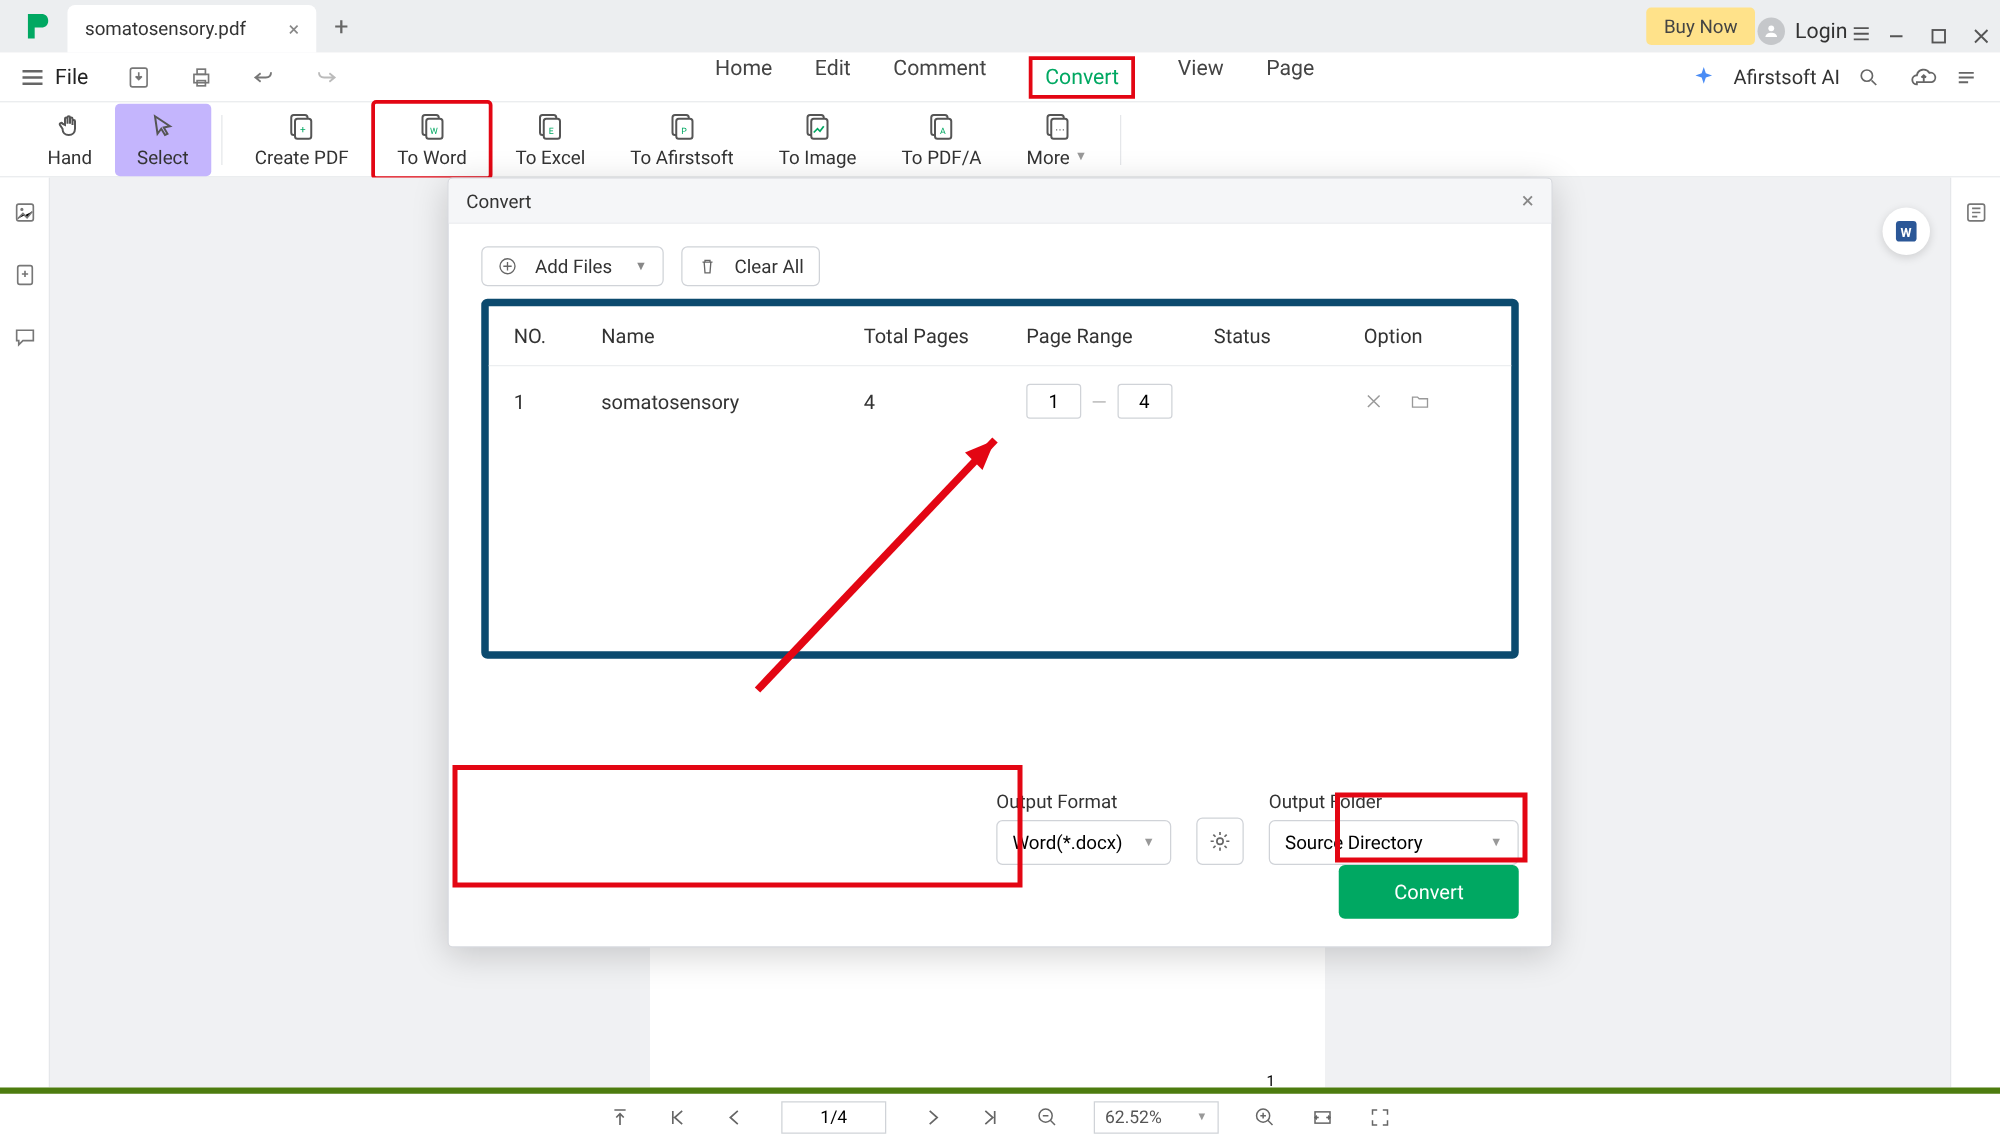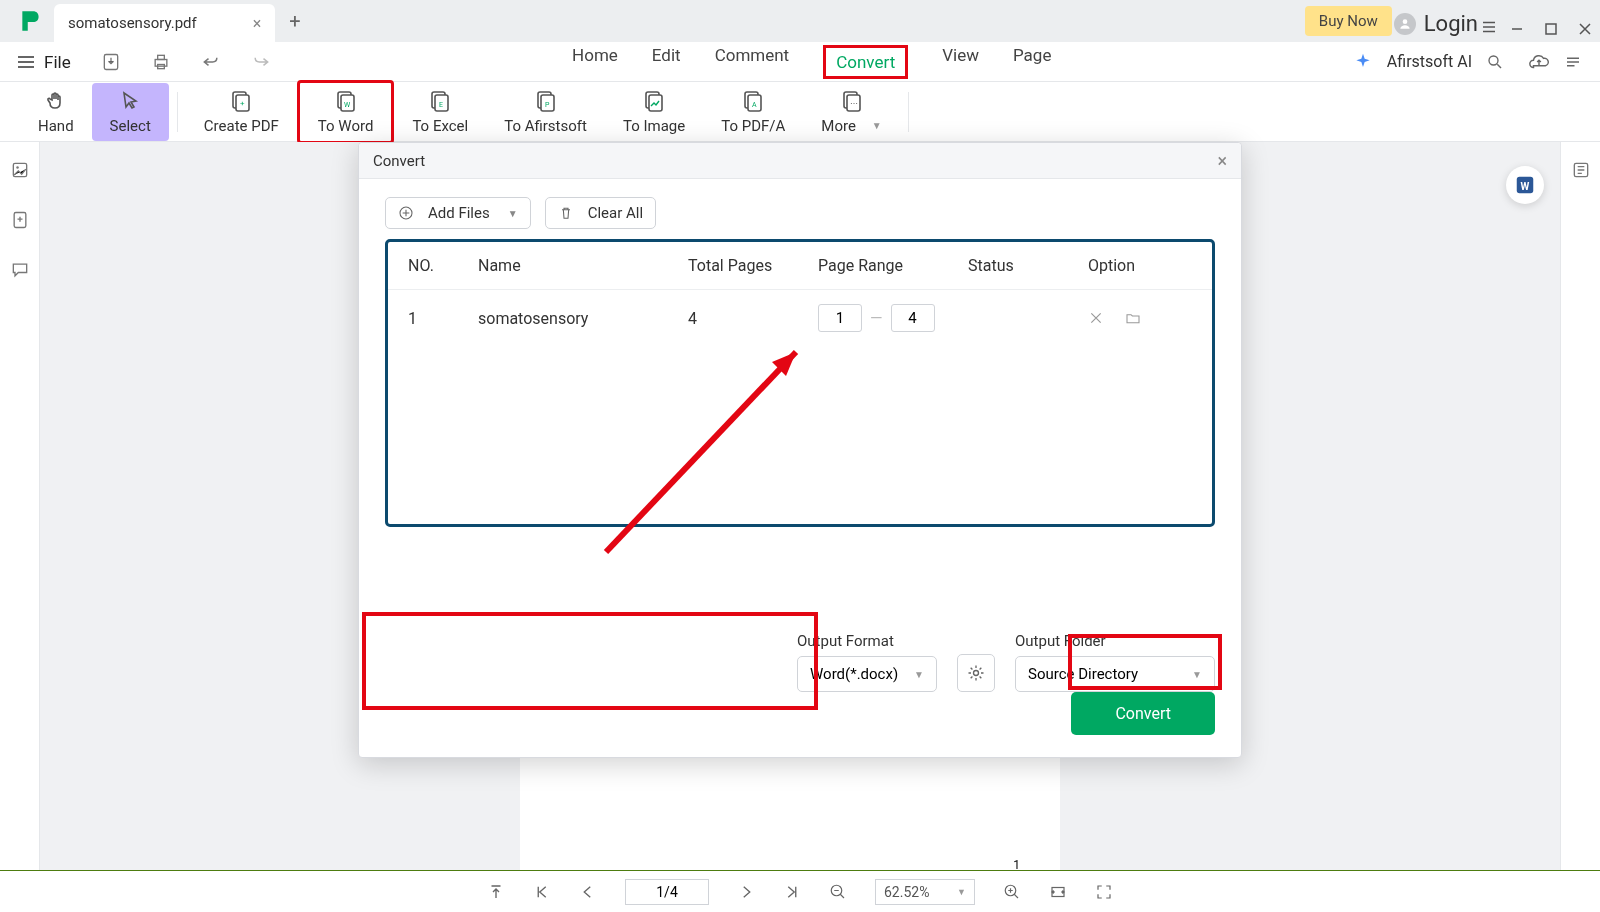--- a/index.html
+++ b/index.html
@@ -1,26 +1,26 @@
 <!DOCTYPE html>
 <html><head>
 <meta charset="utf-8">
 <style>
 * { box-sizing: border-box; margin: 0; padding: 0; font-family: -apple-system, BlinkMacSystemFont, "Segoe UI", Roboto, Arial, sans-serif; }
 body { width: 1600px; height: 912px; background: #f0f1f3; overflow: hidden; position: relative; }
 
 
 .titlebar { height: 42px; background: #eceef0; display: flex; align-items: center; padding: 0 8px; }
 .app-logo { width: 26px; height: 26px; margin: 0 10px; }
-.tab { background: #fff; height: 38px; margin-top: 4px; border-radius: 6px 6px 0 0; display: flex; align-items: center; padding: 16px 14px; gap: 56px; font-size: 15px; color: #333; }
+.tab { background: #fff; height: 38px; margin-top: 4px; border-radius: 6px 6px 0 0; display: flex; align-items: center; padding: 16px 14px; gap: 34px; font-size: 15px; color: #333; }
 .tab-close { color: #888; font-size: 16px; cursor: pointer; }
 .tab-add { margin-left: 14px; color: #666; font-size: 20px; cursor: pointer; }
 .titlebar-right { margin-left: auto; display: flex; align-items: flex-end; gap: 2px; }
 .buy-now { background: #ffe28a; padding: 6px 14px; border-radius: 4px; font-size: 15px; color: #444; }
-.login-group { display: flex; align-items: center; gap: 8px; color: #333; font-size: 22px; }
+.login-group { display: flex; align-items: center; gap: 8px; color: #333; font-size: 17px; }
 .avatar { width: 22px; height: 22px; border-radius: 50%; background: #c5c7ca; display: flex; align-items: center; justify-content: center; }
 .win-controls { display: flex; gap: 20px; margin-left: 10px; color: #555; }
 .win-btn { cursor: pointer; }
 
 
 .menubar { height: 40px; background: #fff; display: flex; align-items: center; padding: 0 18px; border-bottom: 1px solid #e5e7ea; }
 .hamburger { display: flex; flex-direction: column; gap: 3px; margin-right: 10px; }
 .hamburger span { width: 16px; height: 2px; background: #666; }
 .file-menu { font-size: 17px; color: #222; margin-right: 30px; }
 .menubar-icons { display: flex; gap: 30px; color: #666; }
@@ -33,60 +33,60 @@
 .ai-sparkle { color: #4a8cf5; }
 .cloud-icon { margin-left: 10px; }
 
 
 .toolbar { height: 60px; background: #fff; display: flex; align-items: center; padding: 0 20px; gap: 0; border-bottom: 1px solid #e5e7ea; }
 .tool-btn { display: flex; flex-direction: column; align-items: center; gap: 4px; padding: 6px 18px; cursor: pointer; font-size: 15px; color: #333; border-radius: 4px; position: relative; }
 .tool-btn.selected { background: #c4b5fd; }
 .tool-btn svg, .tool-btn .icon-box { width: 24px; height: 24px; }
 .tool-sep { width: 1px; height: 40px; background: #e5e7ea; margin: 0 8px; }
 .red-box-tool { border: 3px solid #e30613; }
-.tool-more { display:flex; align-items:center; gap:16px; }
+.tool-more { display:flex; align-items:center; gap:4px; }
 
 
 .canvas-area { position: absolute; top: 142px; left: 0; right: 0; bottom: 42px; background: #f0f1f3; }
 .left-rail { position: absolute; left: 0; top: 0; width: 40px; height: 100%; background: #fff; border-right: 1px solid #e5e7ea; display: flex; flex-direction: column; align-items: center; padding-top: 18px; gap: 30px; color: #666; }
 .right-rail { position: absolute; right: 0; top: 0; width: 40px; height: 100%; background: #fff; border-left: 1px solid #e5e7ea; display: flex; flex-direction: column; align-items: center; padding-top: 18px; gap: 30px; color: #666; }
 .float-badge { position: absolute; right: 56px; top: 24px; width: 38px; height: 38px; border-radius: 50%; background: #fff; box-shadow: 0 2px 8px rgba(0,0,0,0.15); display: flex; align-items: center; justify-content: center; }
 .page-preview { position:absolute; left:520px; top:550px; width:540px; height:200px; background:#fff; padding:14px 30px; }
 .page-preview .footnote { font-size:11px; color:#333; margin-top:4px; }
 .page-preview .pgnum { position:absolute; right:40px; bottom:20px; font-size:12px; }
 
 
 .dialog { position: absolute; left: 358px; top: 142px; width: 884px; height: 616px; background: #fff; border: 1px solid #d8dadf; border-radius: 4px; box-shadow: 0 6px 28px rgba(0,0,0,0.18); display:flex; flex-direction:column; }
 .dialog-header { height: 36px; background: #f5f6f8; border-bottom: 1px solid #e5e7ea; display: flex; align-items: center; padding: 0 14px; font-size: 15px; color: #333; border-radius: 4px 4px 0 0; }
 .dialog-close { margin-left: auto; color: #888; font-size: 18px; cursor: pointer; }
 .dialog-toolbar { padding: 18px 26px 10px; display: flex; gap: 14px; }
 .dlg-btn { border: 1px solid #d0d3d8; border-radius: 5px; padding: 6px 12px; font-size: 15px; color: #333; background: #fff; display: flex; align-items: center; gap: 14px; cursor: pointer; }
 .add-caret { color: #888; font-size: 10px; margin-left: 4px; }
-.table-wrap { margin: 0 26px; border: 3px solid #0c4a6e; border-radius: 5px; height: 288px; }
+.table-wrap { margin: 0 26px; border: 6px solid #0c4a6e; border-radius: 5px; height: 288px; }
 .table-head { display: grid; grid-template-columns: 70px 210px 130px 150px 120px 100px; padding: 14px 20px; font-size: 16px; color: #333; border-bottom: 1px solid #eceef0; }
 .table-row { display: grid; grid-template-columns: 70px 210px 130px 150px 120px 100px; padding: 14px 20px; font-size: 16px; color: #333; align-items: center; }
 .range-inputs { display: flex; align-items: center; gap: 8px; }
 .range-inputs input { width: 44px; height: 28px; border: 1px solid #d0d3d8; border-radius: 3px; text-align: center; font-size: 15px; }
 .range-sep { color: #bbb; }
 .row-opts { display: flex; gap: 20px; color: #999; }
 .dialog-footer { margin-top: auto; padding: 16px 26px 22px; display: flex; align-items: flex-end; flex-direction: column; }
 .output-group { display: flex; gap: 20px; align-items: flex-end; }
 .output-block { display: flex; flex-direction: column; gap: 6px; }
 .output-block label { font-size: 15px; color: #333; }
 .dropdown { border: 1px solid #d0d3d8; border-radius: 5px; padding: 8px 12px; min-width: 140px; display: flex; align-items: center; justify-content: space-between; font-size: 15px; background: #fff; }
 .gear-btn { width: 38px; height: 38px; border: 1px solid #d0d3d8; border-radius: 5px; display:flex; align-items:center; justify-content:center; }
 .convert-btn { margin-left: auto; background: #00a862; color: #fff; border: none; border-radius: 5px; padding: 12px 44px; font-size: 16px; cursor: pointer; }
 .red-box-footer { position:absolute; left:362px; bottom:202px; width:456px; height:98px; border:4px solid #e30613; pointer-events:none; }
 .green-red-box-btn { position:absolute; right:378px; bottom:222px; width:154px; height:56px; border:4px solid #e30613; pointer-events:none; }
 
 
 .red-arrow { position: absolute; left: 596px; top: 332px; width: 230px; height: 230px; pointer-events: none; }
 
 
-.statusbar { position: absolute; left: 0; right: 0; bottom: 0; height: 42px; background: #fff; border-top: 1px solid #4d7c0f; display: flex; align-items: center; justify-content: center; gap: 28px; font-size: 15px; color: #555; }
+.statusbar { position: absolute; left: 0; right: 0; bottom: 0; height: 42px; background: #fff; border-top: 5px solid #4d7c0f; display: flex; align-items: center; justify-content: center; gap: 28px; font-size: 15px; color: #555; }
 .page-input { width: 84px; height: 26px; border: 1px solid #d0d3d8; text-align: center; font-size: 14px; }
 .zoom-input { width: 100px; height: 26px; border: 1px solid #d0d3d8; text-align: right; font-size: 14px; display:flex; align-items:center; justify-content:space-between; padding: 0 8px; }
 .statusbar svg { width: 18px; height: 18px; }
 </style>
 </head>
 <body>
 
 <div class="titlebar">
   <svg class="app-logo" viewBox="0 0 24 24">
       <path fill="#00a862" d="M4 3h10c3 0 5 2 5 5s-2 5-5 5H9v8H4z"></path>

